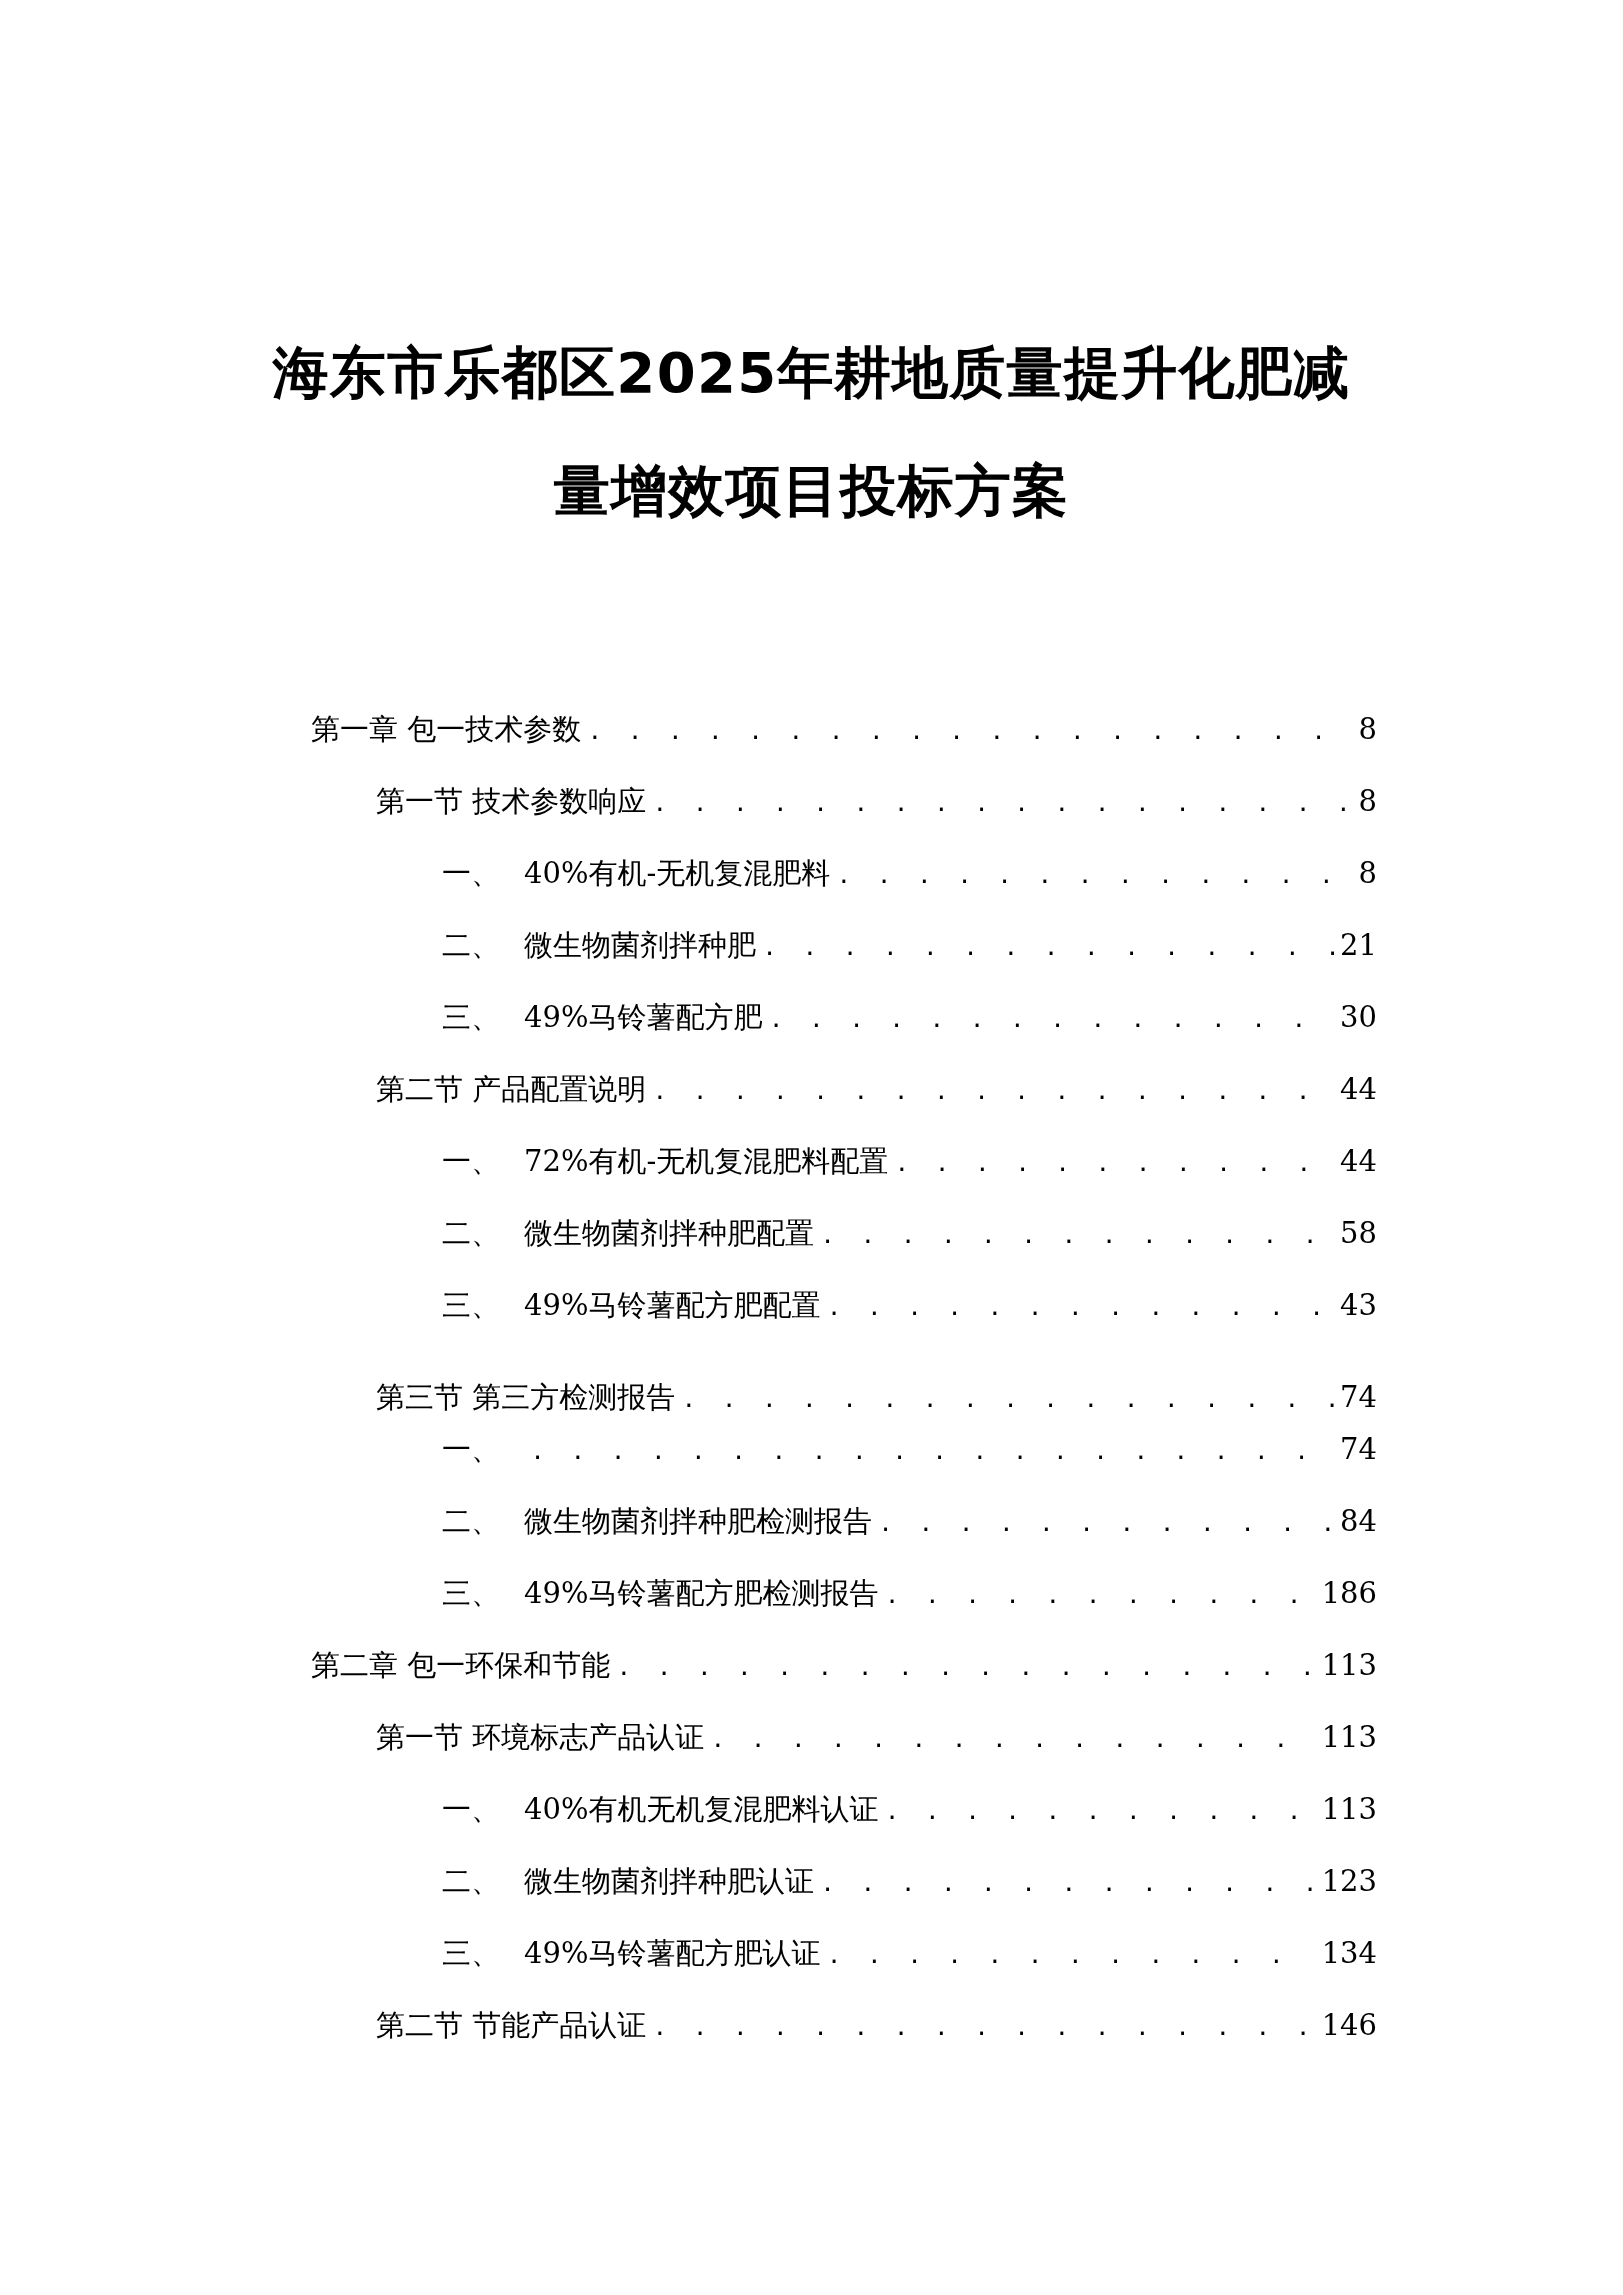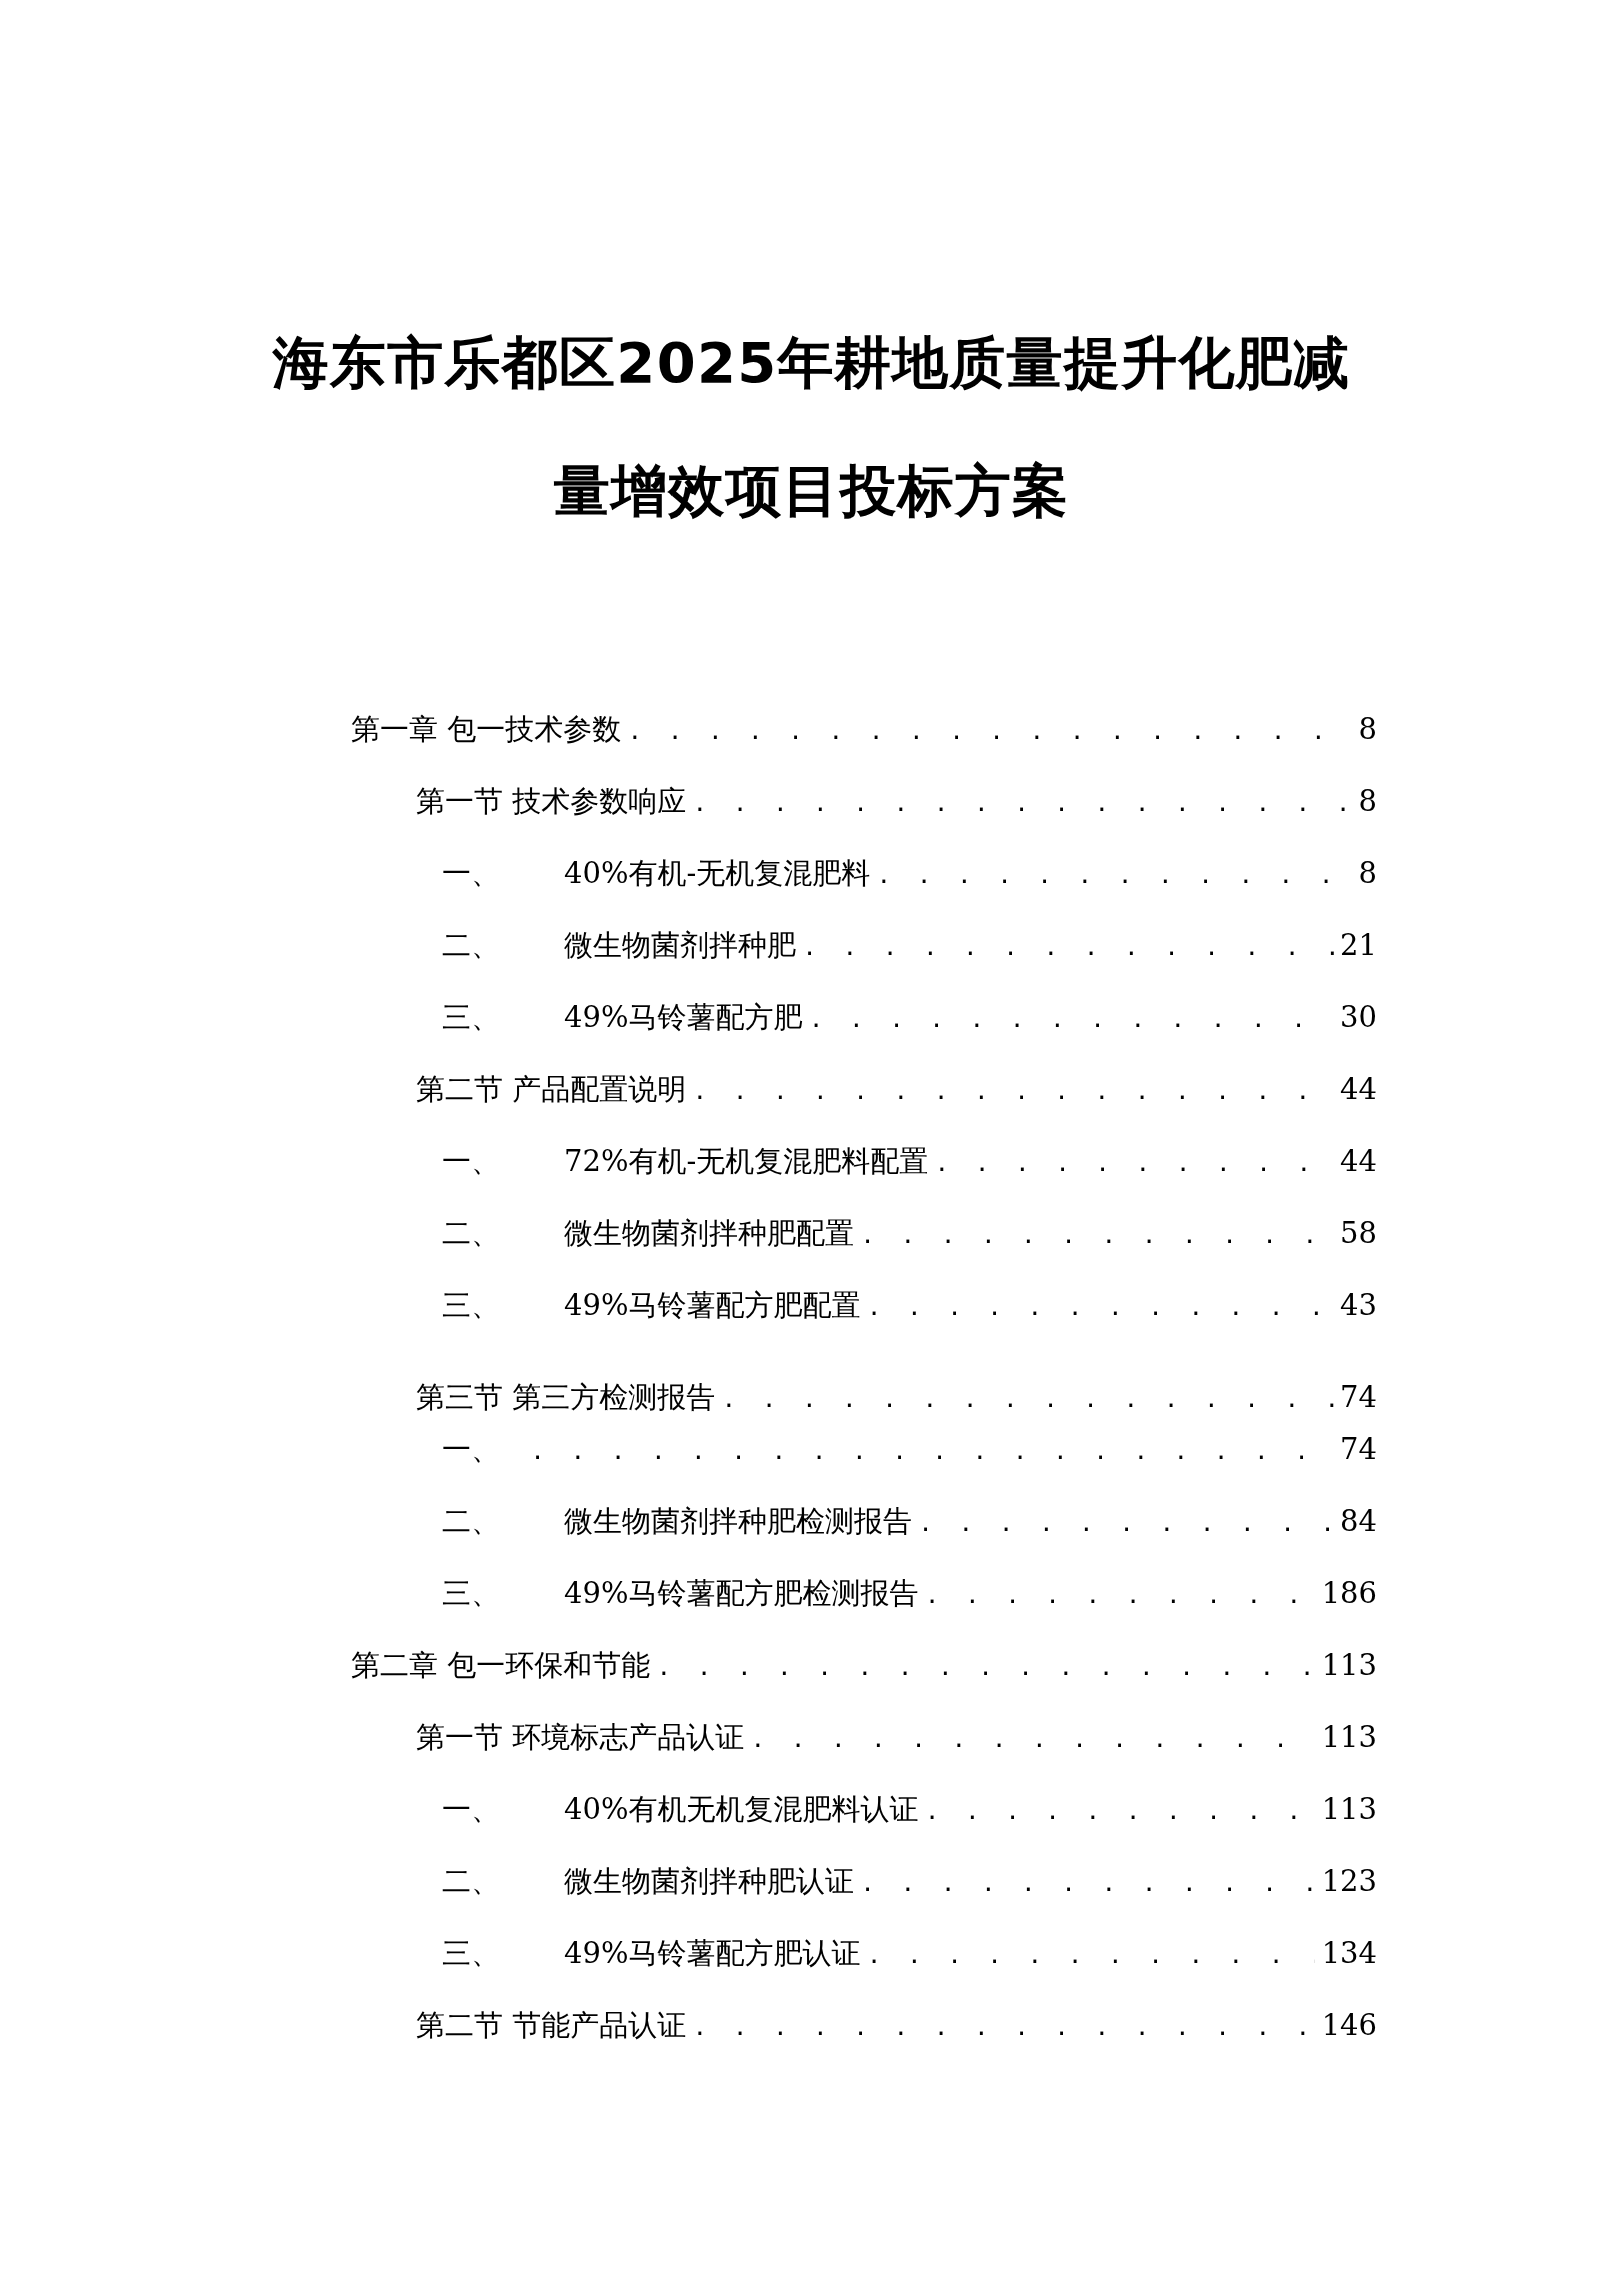--- a/index.html
+++ b/index.html
@@ -1,30 +1,30 @@
 <!DOCTYPE html>
 <html style="font-size:10.5px"><head>
 <meta charset="utf-8">
 <style>
   html,body{margin:0;padding:0;background:#ffffff;}
   body{width:1623px;height:2295px;position:relative;overflow:hidden;
        font-family:"DejaVu Serif","Liberation Serif",serif;color:#000;}
   .title{position:absolute;left:0;width:1623px;text-align:center;
          font-family:"DejaVu Sans","Liberation Sans",sans-serif;font-weight:bold;
          font-size:56px;line-height:65px;letter-spacing:1.3px;}
-  #t1{top:330px;}
+  #t1{top:340px;}
   #t2{top:458px;}
   .toc{position:absolute;left:0;top:703px;width:1623px;}
   .row{position:absolute;height:46px;display:flex;align-items:flex-end;
        font-size:29px;line-height:39px;right:246px;}
   .row.l1{left:311px;}
   .row.l2{left:376px;justify-content:space-between;}
   .row.l3{left:442px;}
   .num{display:inline-block;width:82px;flex:none;}
-  .label{white-space:nowrap;flex:none;margin-left:40px;}
+  .label{white-space:nowrap;flex:none;}
   .leader{flex:1;overflow:hidden;white-space:nowrap;margin:0 6.5px;letter-spacing:5.9px;
           font-family:"DejaVu Sans Mono","Liberation Mono",monospace;font-size:23.6px;line-height:35px;}
   .leader::before{content:". . . . . . . . . . . . . . . . . . . . . . . . . . . . . . . . . . . . . . . . . . . . . . . . . . . . . . . . . . . . . . . . . . . . . . . . . . . . . . .";}
   .page{flex:none;text-align:right;min-width:19.6px;}
 </style>
 </head>
 <body>
 
 <div id="t1" class="title">海东市乐都区2025年耕地质量提升化肥减</div>
 <div id="t2" class="title">量增效项目投标方案</div>

